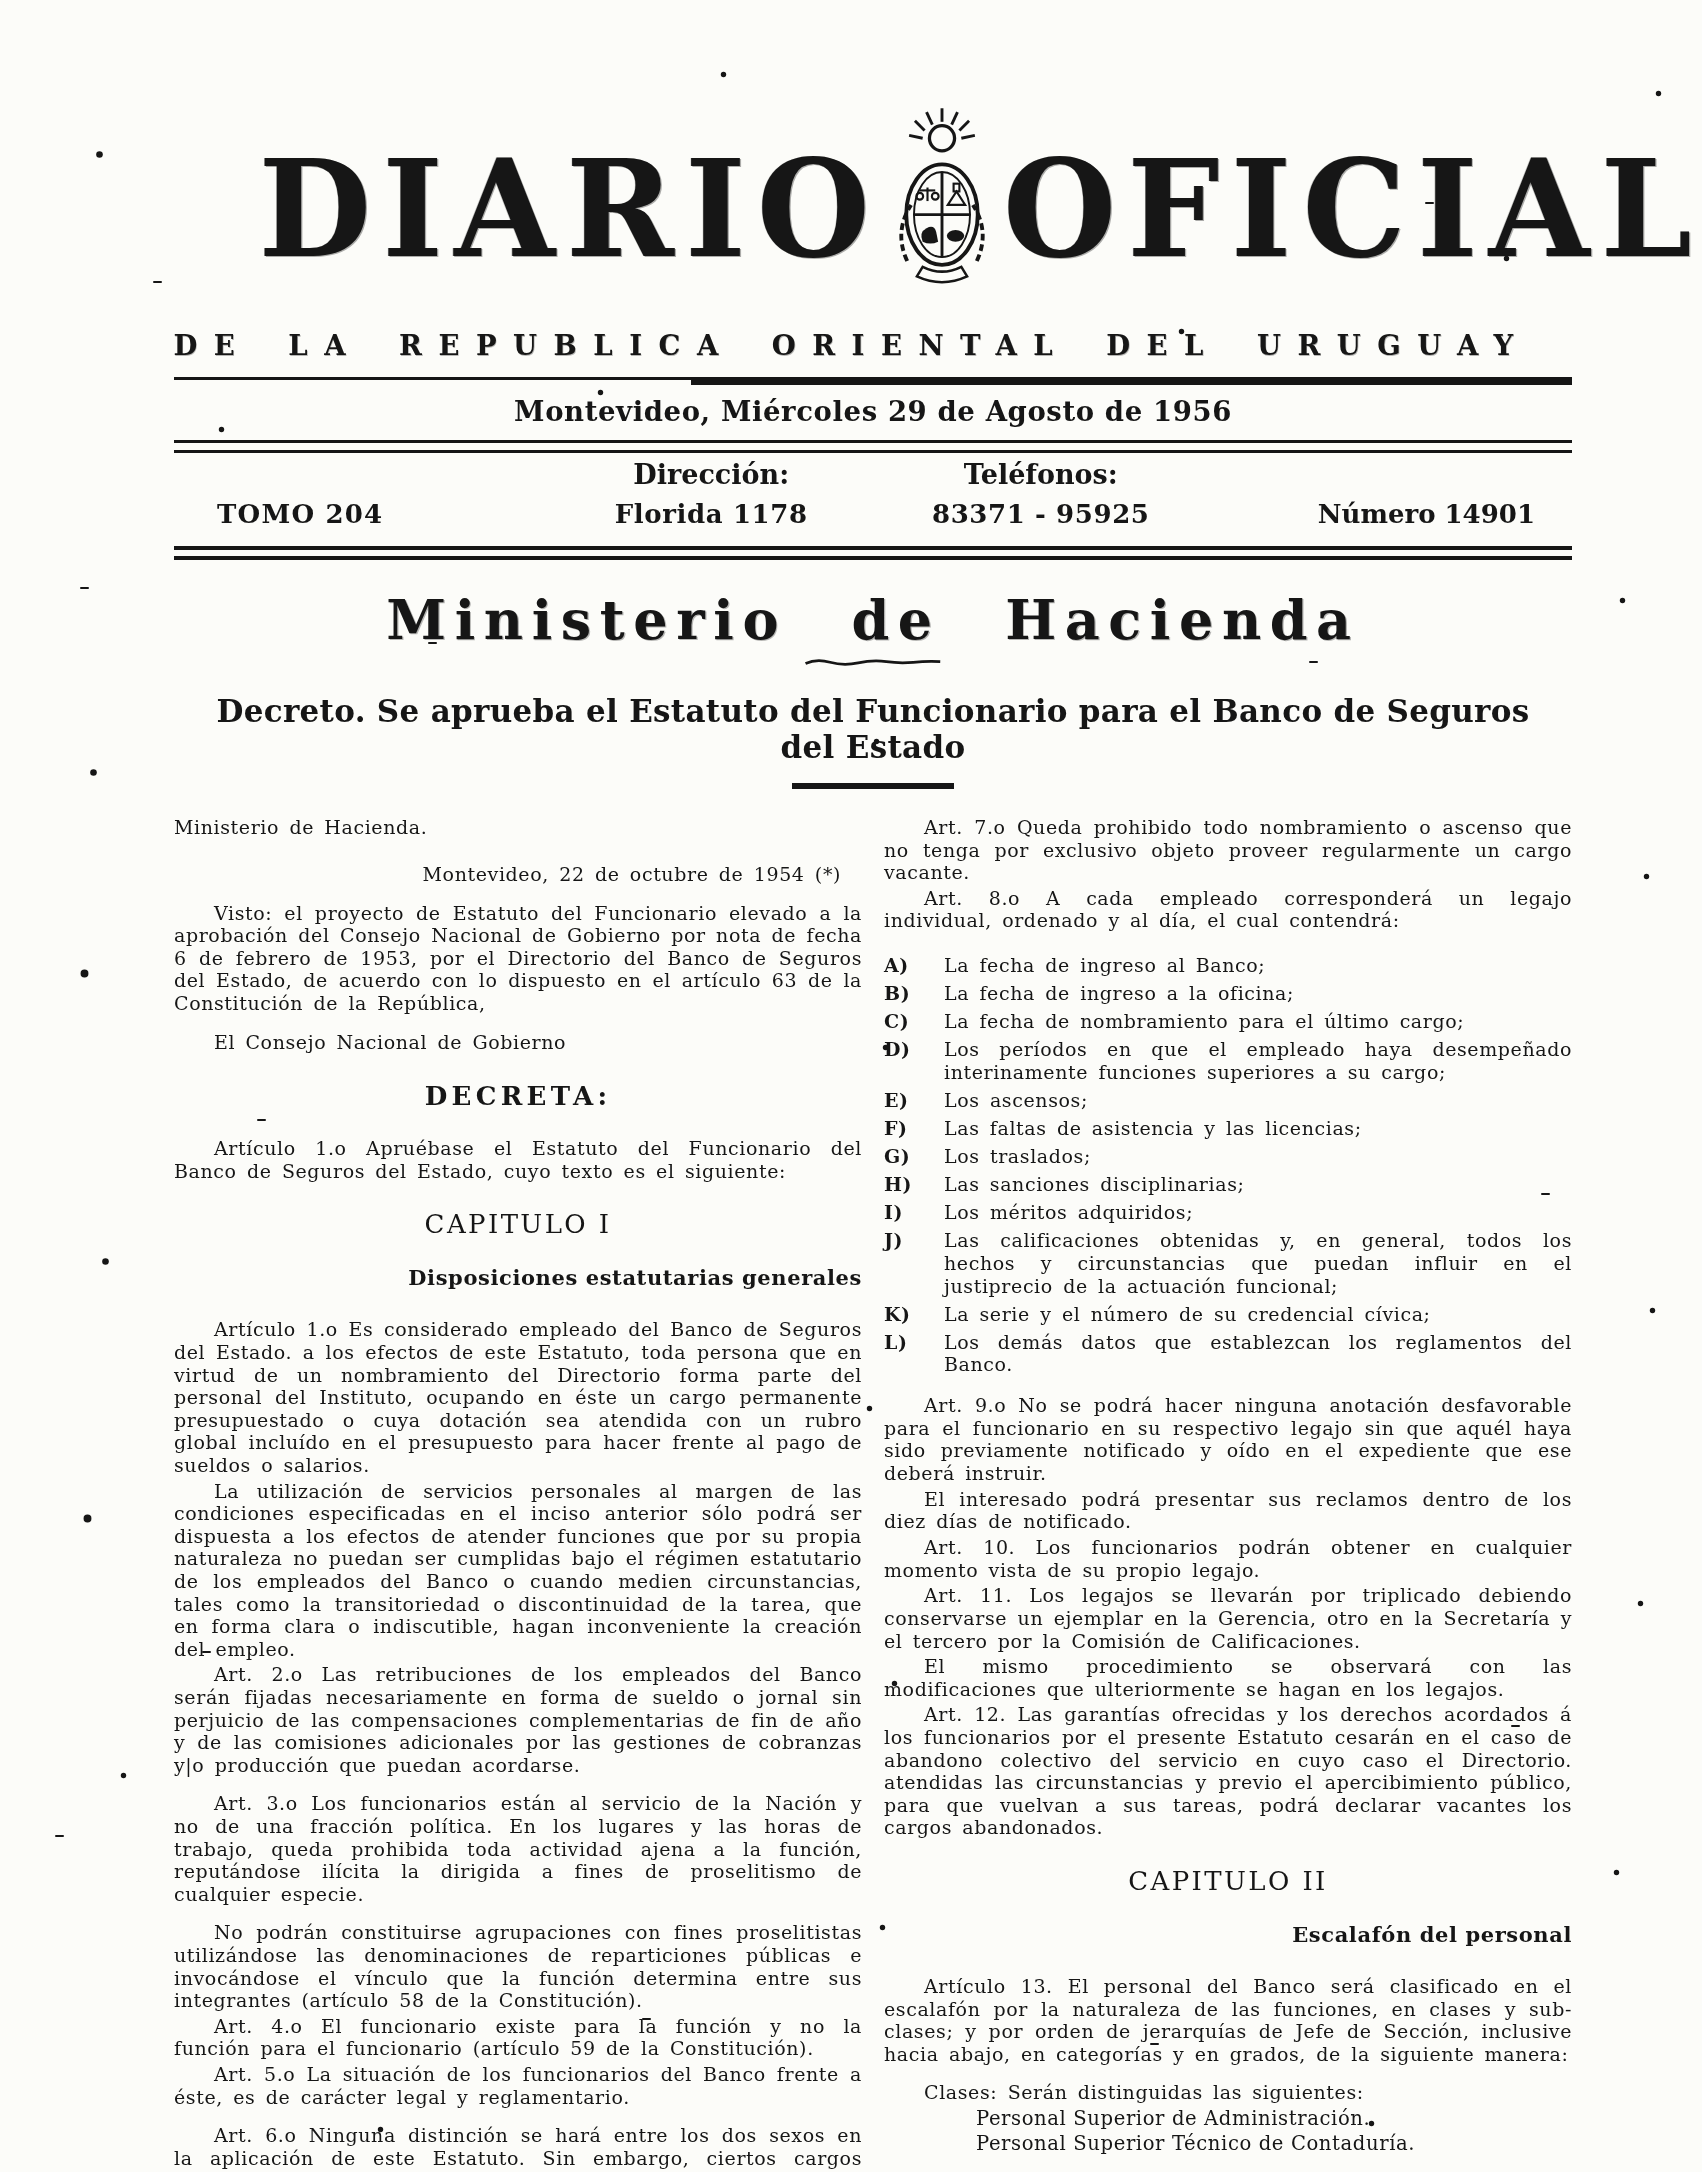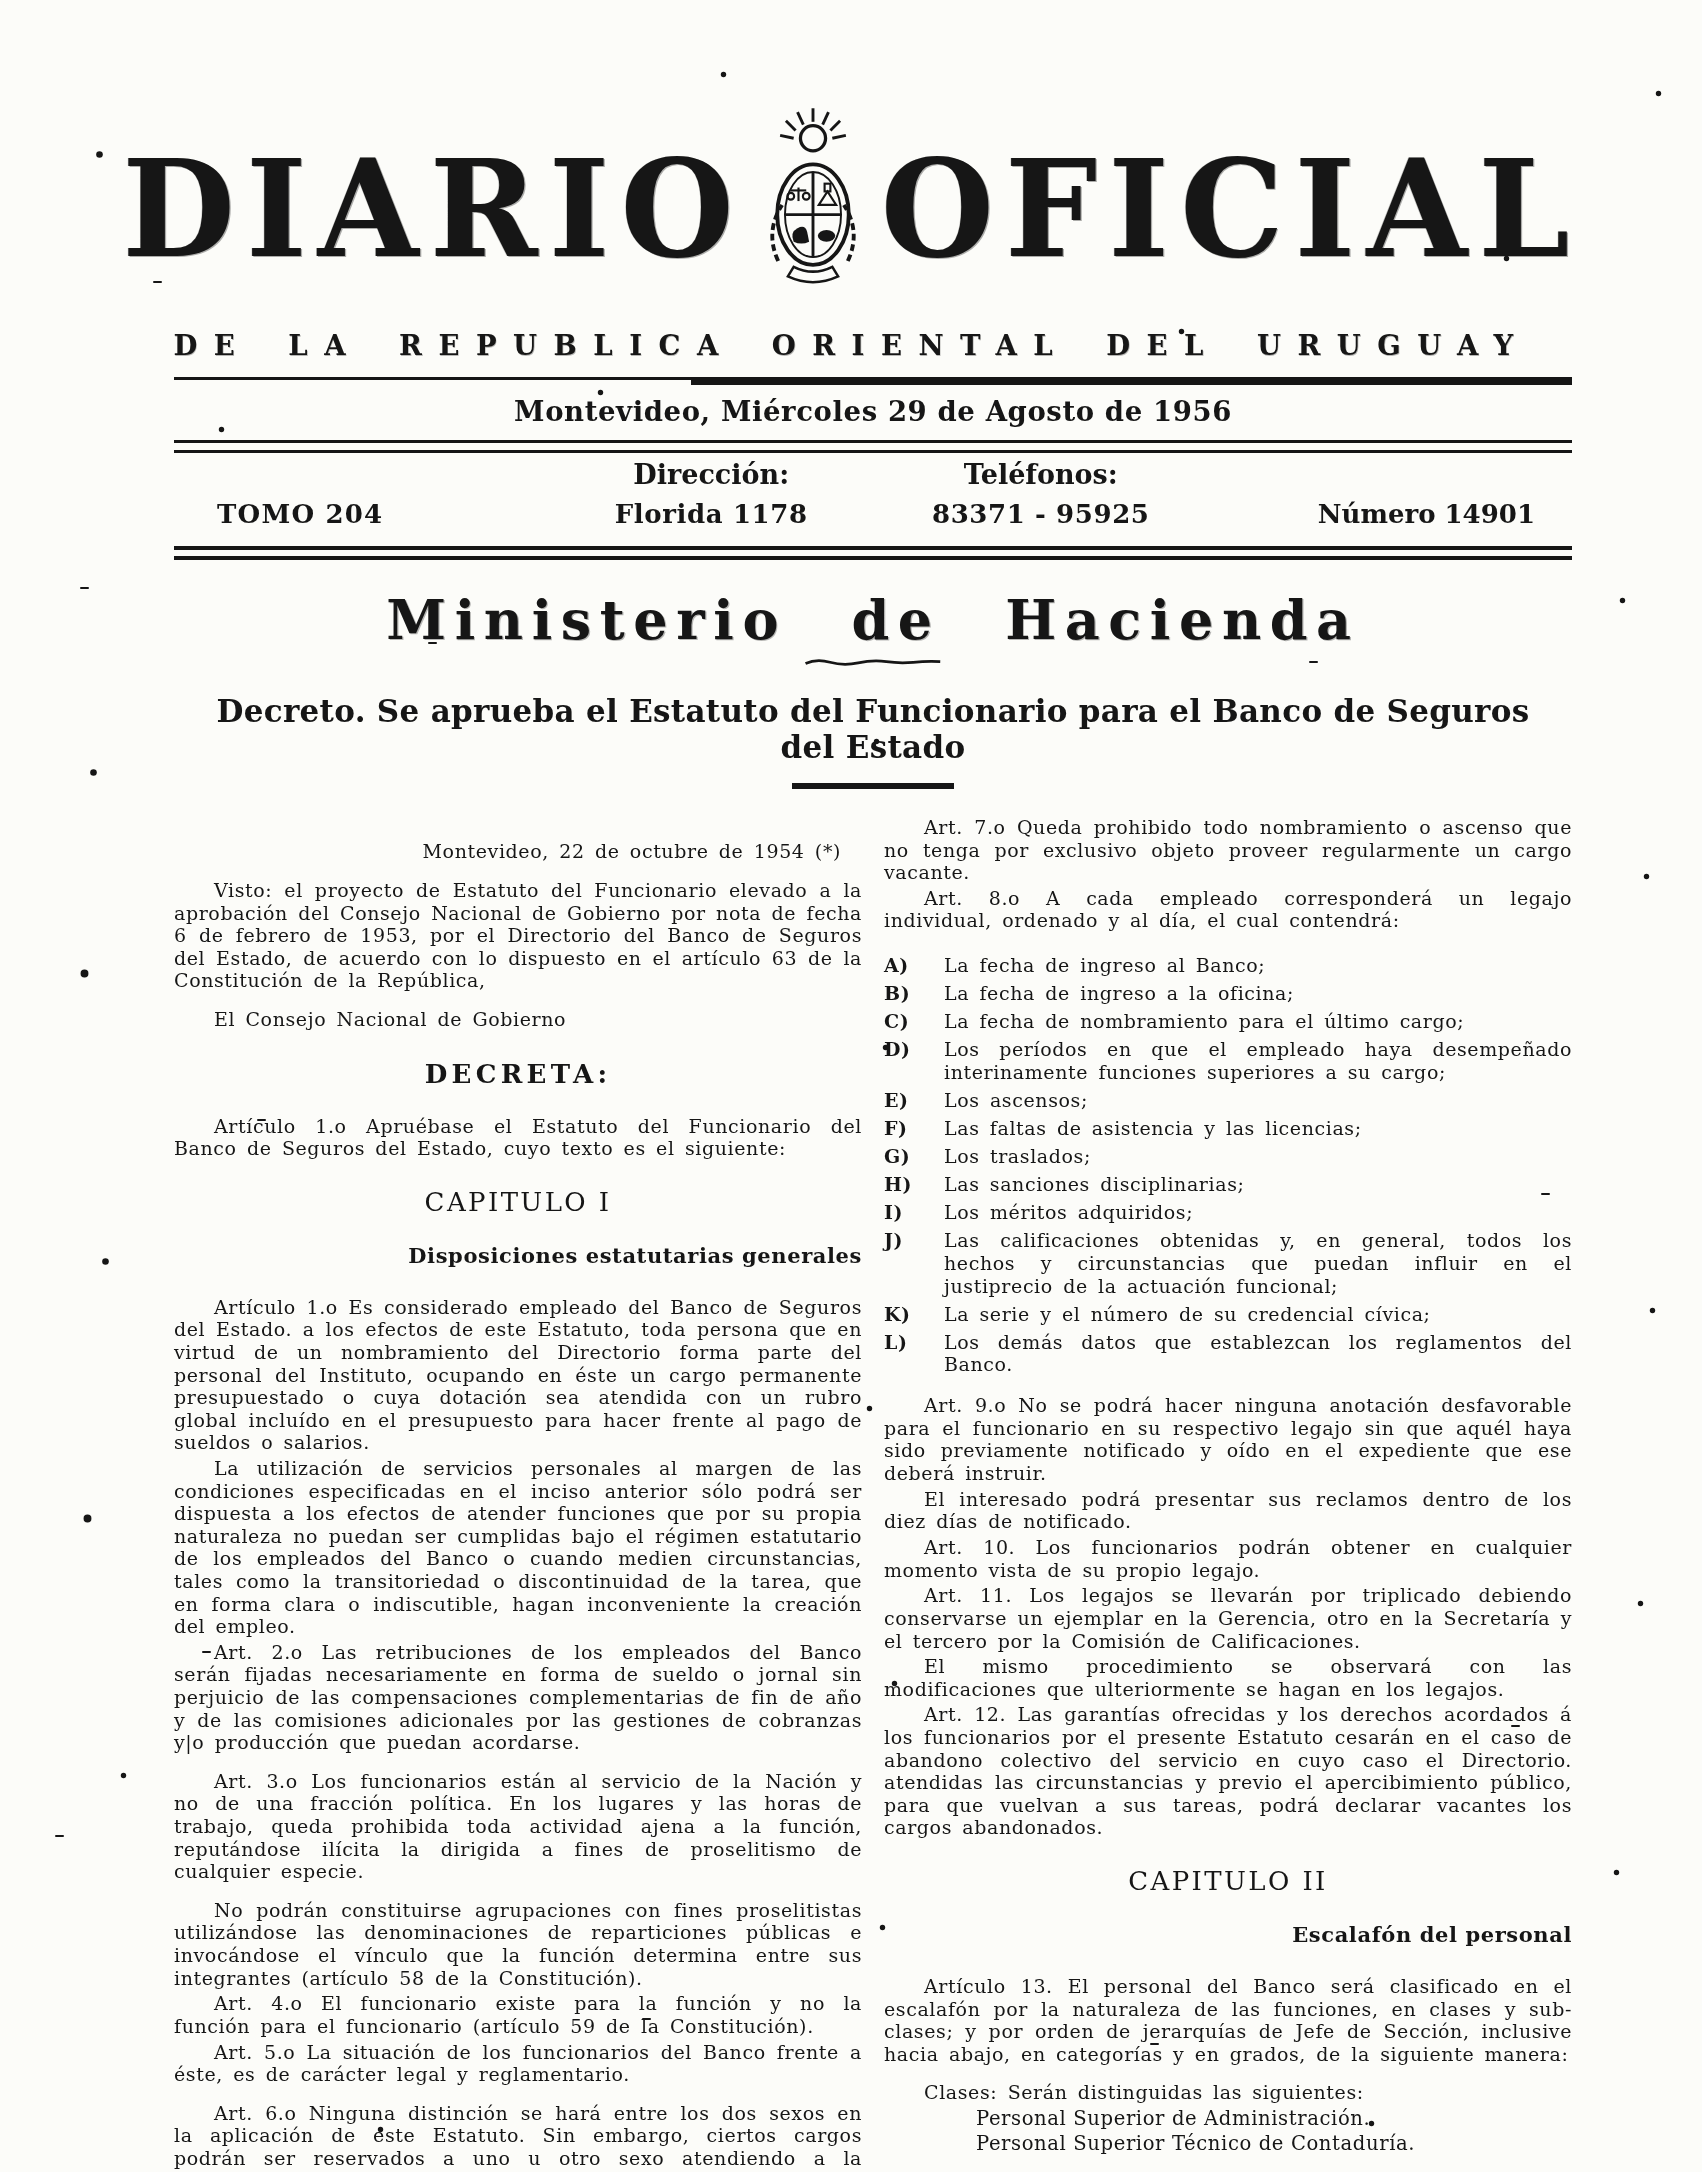--- a/index.html
+++ b/index.html
@@ -8,21 +8,21 @@
   .page {
     position:relative; width:1703px; height:2172px; margin:0 auto;
     background:var(--paper); color:var(--ink);
     font-family:"DejaVu Serif","Liberation Serif",serif;
     overflow:hidden; display:flex; flex-direction:column;
   }
   .inner { padding:0 131px 0 174px; }
 
   
   .masthead { margin-top:116px; text-align:center; }
-  .mast-row { display:flex; align-items:center; justify-content:center; gap:10px; }
+  .mast-row { display:flex; align-items:center; justify-content:flex-end; gap:3px; }
   .mast-word {
     font-size:130px; font-weight:bold; letter-spacing:11px; line-height:1;
     transform:scaleY(1.04);
     text-shadow:1.2px 1.2px 0 rgba(20,20,20,.35), -0.6px 0.6px 0 rgba(20,20,20,.25);
   }
   .emblem { width:116px; height:196px; margin-top:-11px; }
   .mast-sub {
     margin-top:28px; font-size:27.5px; font-weight:bold; letter-spacing:16.5px;
     word-spacing:11px; text-shadow:0.6px 0.6px 0 rgba(20,20,20,.3);
   }
@@ -176,20 +176,21 @@
       <svg class="squiggle" width="141" height="9.8" viewBox="0 0 230 16">
         <path d="M4 9 q18 -8 40 -2 t46 1 t46 -2 t44 1 t44 -1" stroke="#161616" stroke-width="4.5" fill="none"></path>
       </svg>
       <h2 class="decree-line">Decreto. Se aprueba el Estatuto del Funcionario  para el Banco de Seguros del Estado</h2>
       <div class="short-rule"></div>
     </section>
 
     <main class="columns">
 
       <div class="col">
+        <p class="noindent">Ministerio de Hacienda.</p>
         <p class="right-set">Montevideo, 22 de octubre de 1954 (*)</p>
         <p class="gap-top">Visto: el proyecto de Estatuto del Funcionario elevado a la aprobación del Consejo Nacional de Gobierno por nota de fecha 6 de febrero de 1953, por el Directorio del Banco de Seguros del Estado, de acuerdo con lo dispuesto en el artículo 63 de la Constitución de la República,</p>
         <p class="gap-top">El Consejo Nacional de Gobierno</p>
         <div class="decreta">DECRETA:</div>
         <p>Artículo 1.o Apruébase el Estatuto del Funcionario del Banco de Seguros del Estado, cuyo texto es el siguiente:</p>
         <h3 class="capitulo">CAPITULO I</h3>
         <h4 class="subhead">Disposiciones estatutarias generales</h4>
         <p>Artículo 1.o Es considerado empleado del Banco de Seguros del Estado. a los efectos de este Estatuto, toda persona que en virtud de un nombramiento del Directorio forma parte del personal del Instituto, ocupando en éste un cargo permanente presupuestado o cuya dotación sea atendida con un rubro global incluído en el presupuesto para hacer frente al pago de sueldos o salarios.</p>
         <p>La utilización de servicios personales al margen de las condiciones especificadas en el inciso anterior sólo podrá ser dispuesta a los efectos de atender funciones que por su propia naturaleza no puedan ser cumplidas bajo el régimen estatutario de los empleados del Banco o cuando medien circunstancias, tales como la transitoriedad o discontinuidad de la tarea, que en forma clara o indiscutible, hagan inconveniente la creación del empleo.</p>
         <p>Art. 2.o Las retribuciones de los empleados del Banco serán fijadas necesariamente en forma de sueldo o jornal sin perjuicio de las compensaciones complementarias de fin de año y de las comisiones adicionales por las gestiones de cobranzas y|o producción que puedan acordarse.</p>

